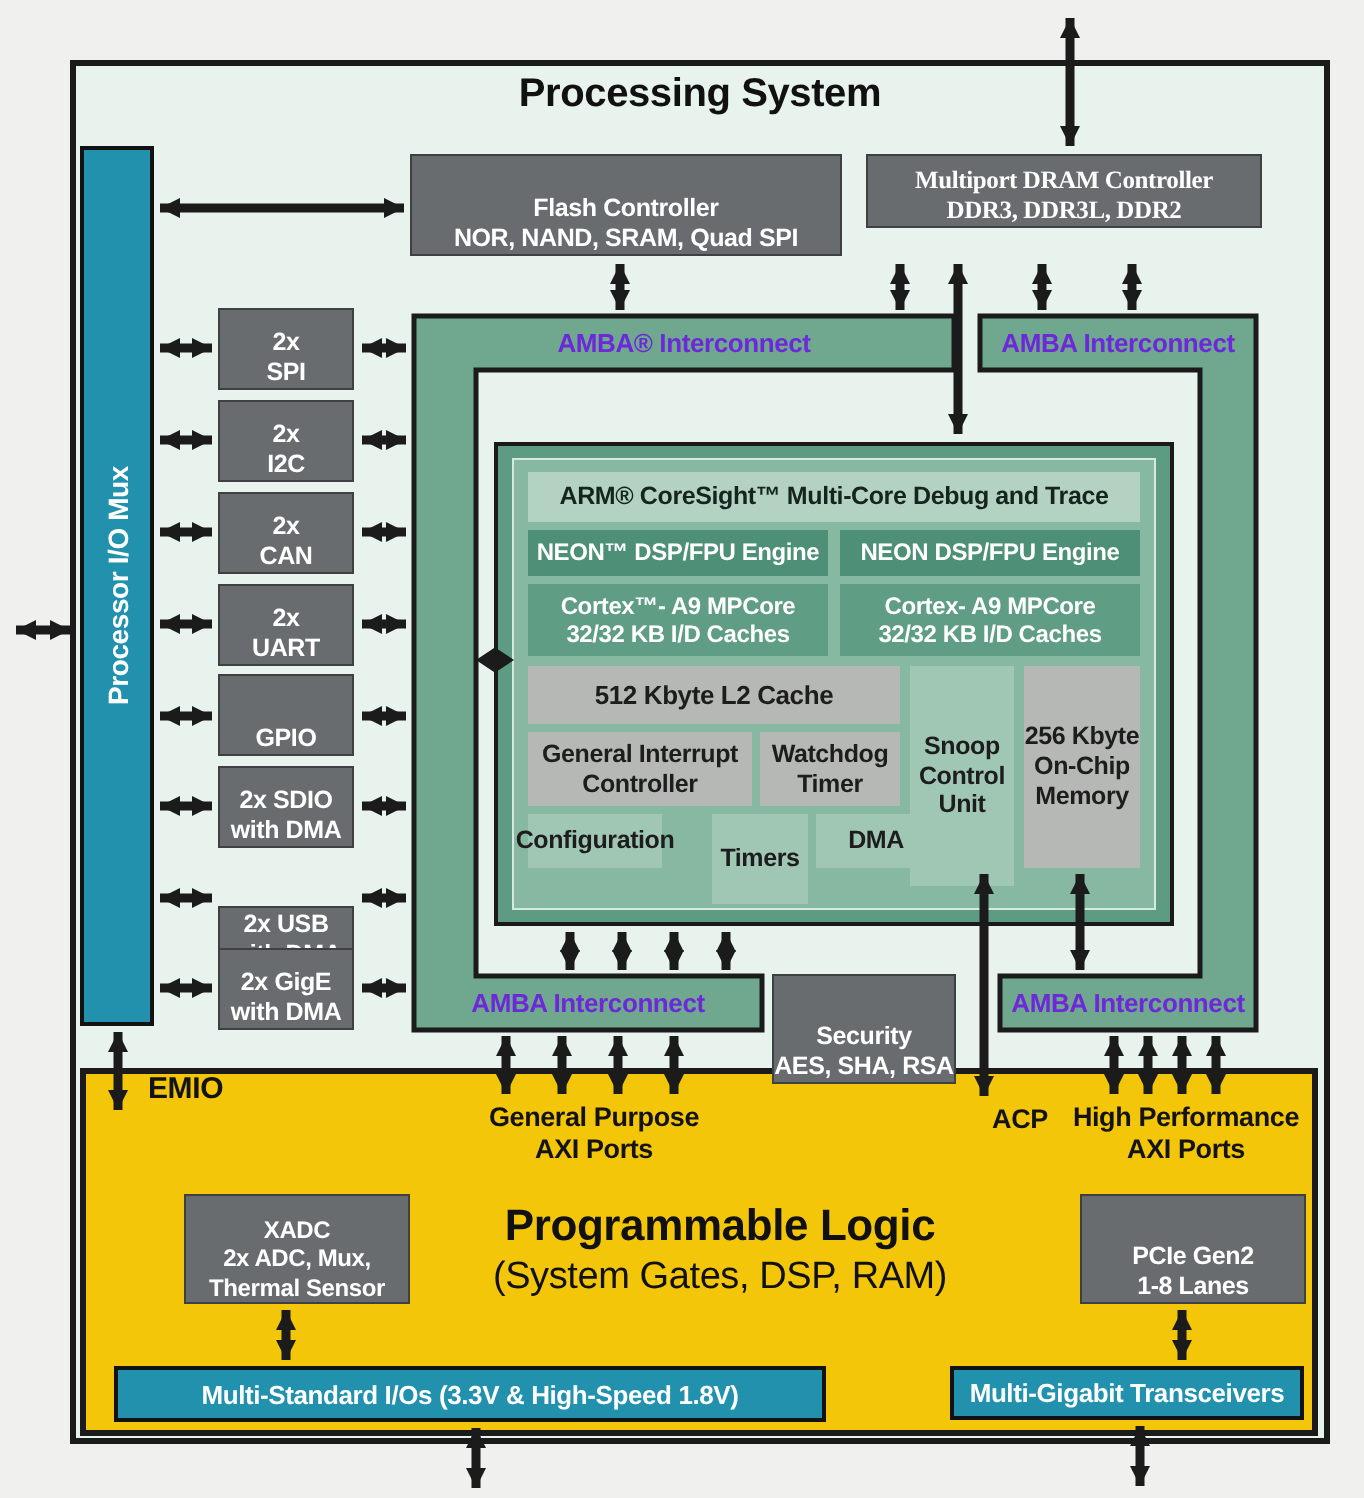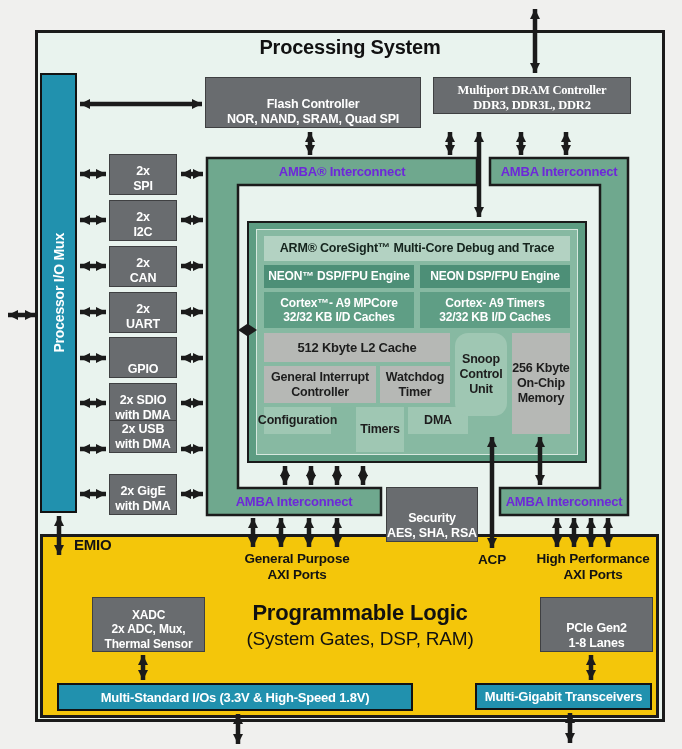--- a/index.html
+++ b/index.html
@@ -71,21 +71,21 @@
     <div>UART</div>
   </div>
   <div class="abs grayblk" style="left:109px;top:337px;width:68px;height:41px;font-size:12.5px;">
     <div>GPIO</div>
     <div></div>
   </div>
   <div class="abs grayblk" style="left:109px;top:383px;width:68px;height:41px;font-size:12.5px;">
     <div>2x SDIO</div>
     <div>with DMA</div>
   </div>
-  <div class="abs grayblk" style="left:109px;top:420px;width:68px;height:33px;font-size:12.5px;">
+  <div class="abs grayblk" style="left:109px;top:453px;width:68px;height:33px;font-size:12.5px;">
     <div>2x USB</div>
     <div>with DMA</div>
   </div>
   <div class="abs grayblk" style="left:109px;top:474px;width:68px;height:41px;font-size:12.5px;">
     <div>2x GigE</div>
     <div>with DMA</div>
   </div>
 
   <div class="abs ambalabel" style="left:242px;top:164px;width:200px;">AMBA® Interconnect</div>
   <div class="abs ambalabel" style="left:459px;top:164px;width:200px;">AMBA Interconnect</div>
@@ -98,61 +98,61 @@
   <div class="abs sub coresight" style="left:264px;top:236px;width:306px;height:25px;">ARM® CoreSight™ Multi-Core Debug and Trace</div>
 
   <div class="abs sub neon" style="left:264px;top:265px;width:150px;height:23px;">NEON™ DSP/FPU Engine</div>
   <div class="abs sub neon" style="left:420px;top:265px;width:150px;height:23px;">NEON DSP/FPU Engine</div>
 
   <div class="abs sub cortex" style="left:264px;top:292px;width:150px;height:36px;">
     <div>Cortex™- A9 MPCore</div>
     <div>32/32 KB I/D Caches</div>
   </div>
   <div class="abs sub cortex" style="left:420px;top:292px;width:150px;height:36px;">
-    <div>Cortex- A9 Timers</div>
+    <div>Cortex- A9 MPCore</div>
     <div>32/32 KB I/D Caches</div>
   </div>
 
   <div class="abs sub graysub" style="left:264px;top:333px;width:186px;height:29px;font-size:13px;">512 Kbyte L2 Cache</div>
 
   <div class="abs sub graysub" style="left:264px;top:366px;width:112px;height:37px;">
     <div>General Interrupt</div>
     <div>Controller</div>
   </div>
   <div class="abs sub graysub" style="left:380px;top:366px;width:70px;height:37px;">
     <div>Watchdog</div>
     <div>Timer</div>
   </div>
 
   <div class="abs sub greensub" style="left:264px;top:407px;width:67px;height:27px;">Configuration</div>
   <div class="abs sub greensub" style="left:356px;top:407px;width:48px;height:45px;">Timers</div>
   <div class="abs sub greensub" style="left:408px;top:407px;width:60px;height:27px;">DMA</div>
 
-  <div class="abs sub greensub" style="left:455px;top:333px;width:52px;height:83px;border-radius:13px;">
+  <div class="abs sub greensub" style="left:455px;top:333px;width:52px;height:110px;">
     <div>Snoop</div>
     <div>Control</div>
     <div>Unit</div>
   </div>
   <div class="abs sub graysub" style="left:512px;top:333px;width:58px;height:101px;">
     <div>256 Kbyte</div>
     <div>On-Chip</div>
     <div>Memory</div>
   </div>
 
   <div class="abs grayblk" style="left:386px;top:487px;width:92px;height:55px;font-size:12.5px;">
     <div>Security</div>
     <div>AES, SHA, RSA</div>
   </div>
 
   <div class="abs ylabel" style="left:74px;top:537px;font-size:15px;">EMIO</div>
   <div class="abs ylabel" style="left:227px;top:551px;width:140px;">
     <div>General Purpose</div>
     <div>AXI Ports</div>
   </div>
-  <div class="abs ylabel" style="left:462px;top:552px;width:60px;">ACP</div>
+  <div class="abs ylabel" style="left:480px;top:552px;width:60px;">ACP</div>
   <div class="abs ylabel" style="left:523px;top:551px;width:140px;">
     <div>High Performance</div>
     <div>AXI Ports</div>
   </div>
 
   <div class="abs grayblk" style="left:92px;top:597px;width:113px;height:55px;font-size:12px;">
     <div>XADC</div>
     <div>2x ADC, Mux,</div>
     <div>Thermal Sensor</div>
   </div>

